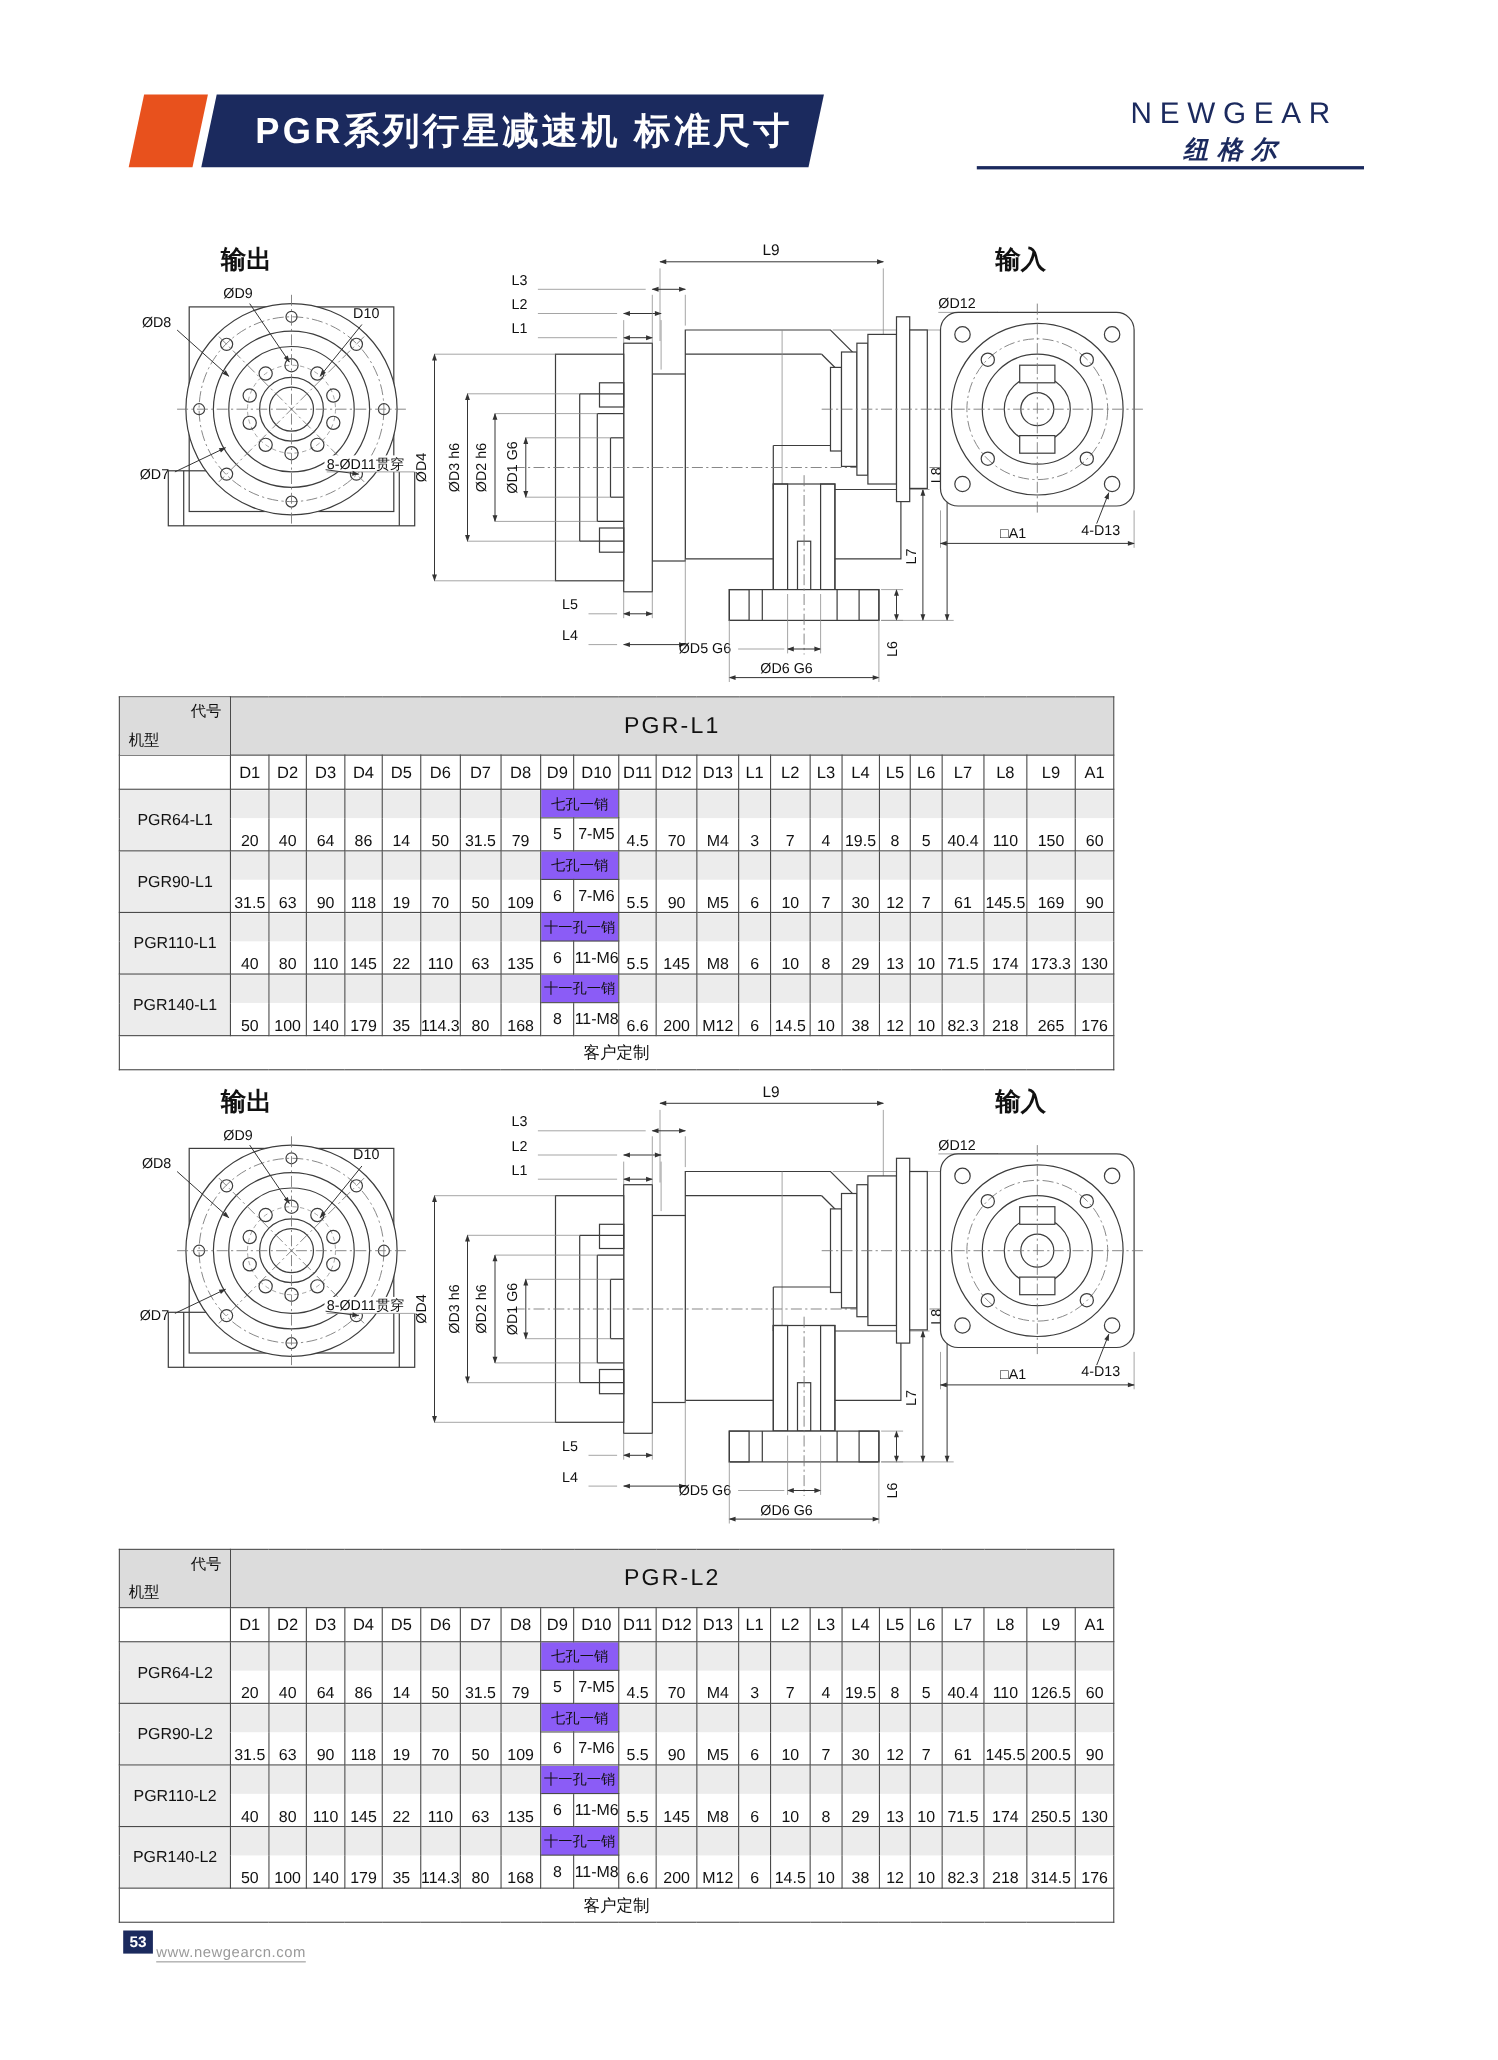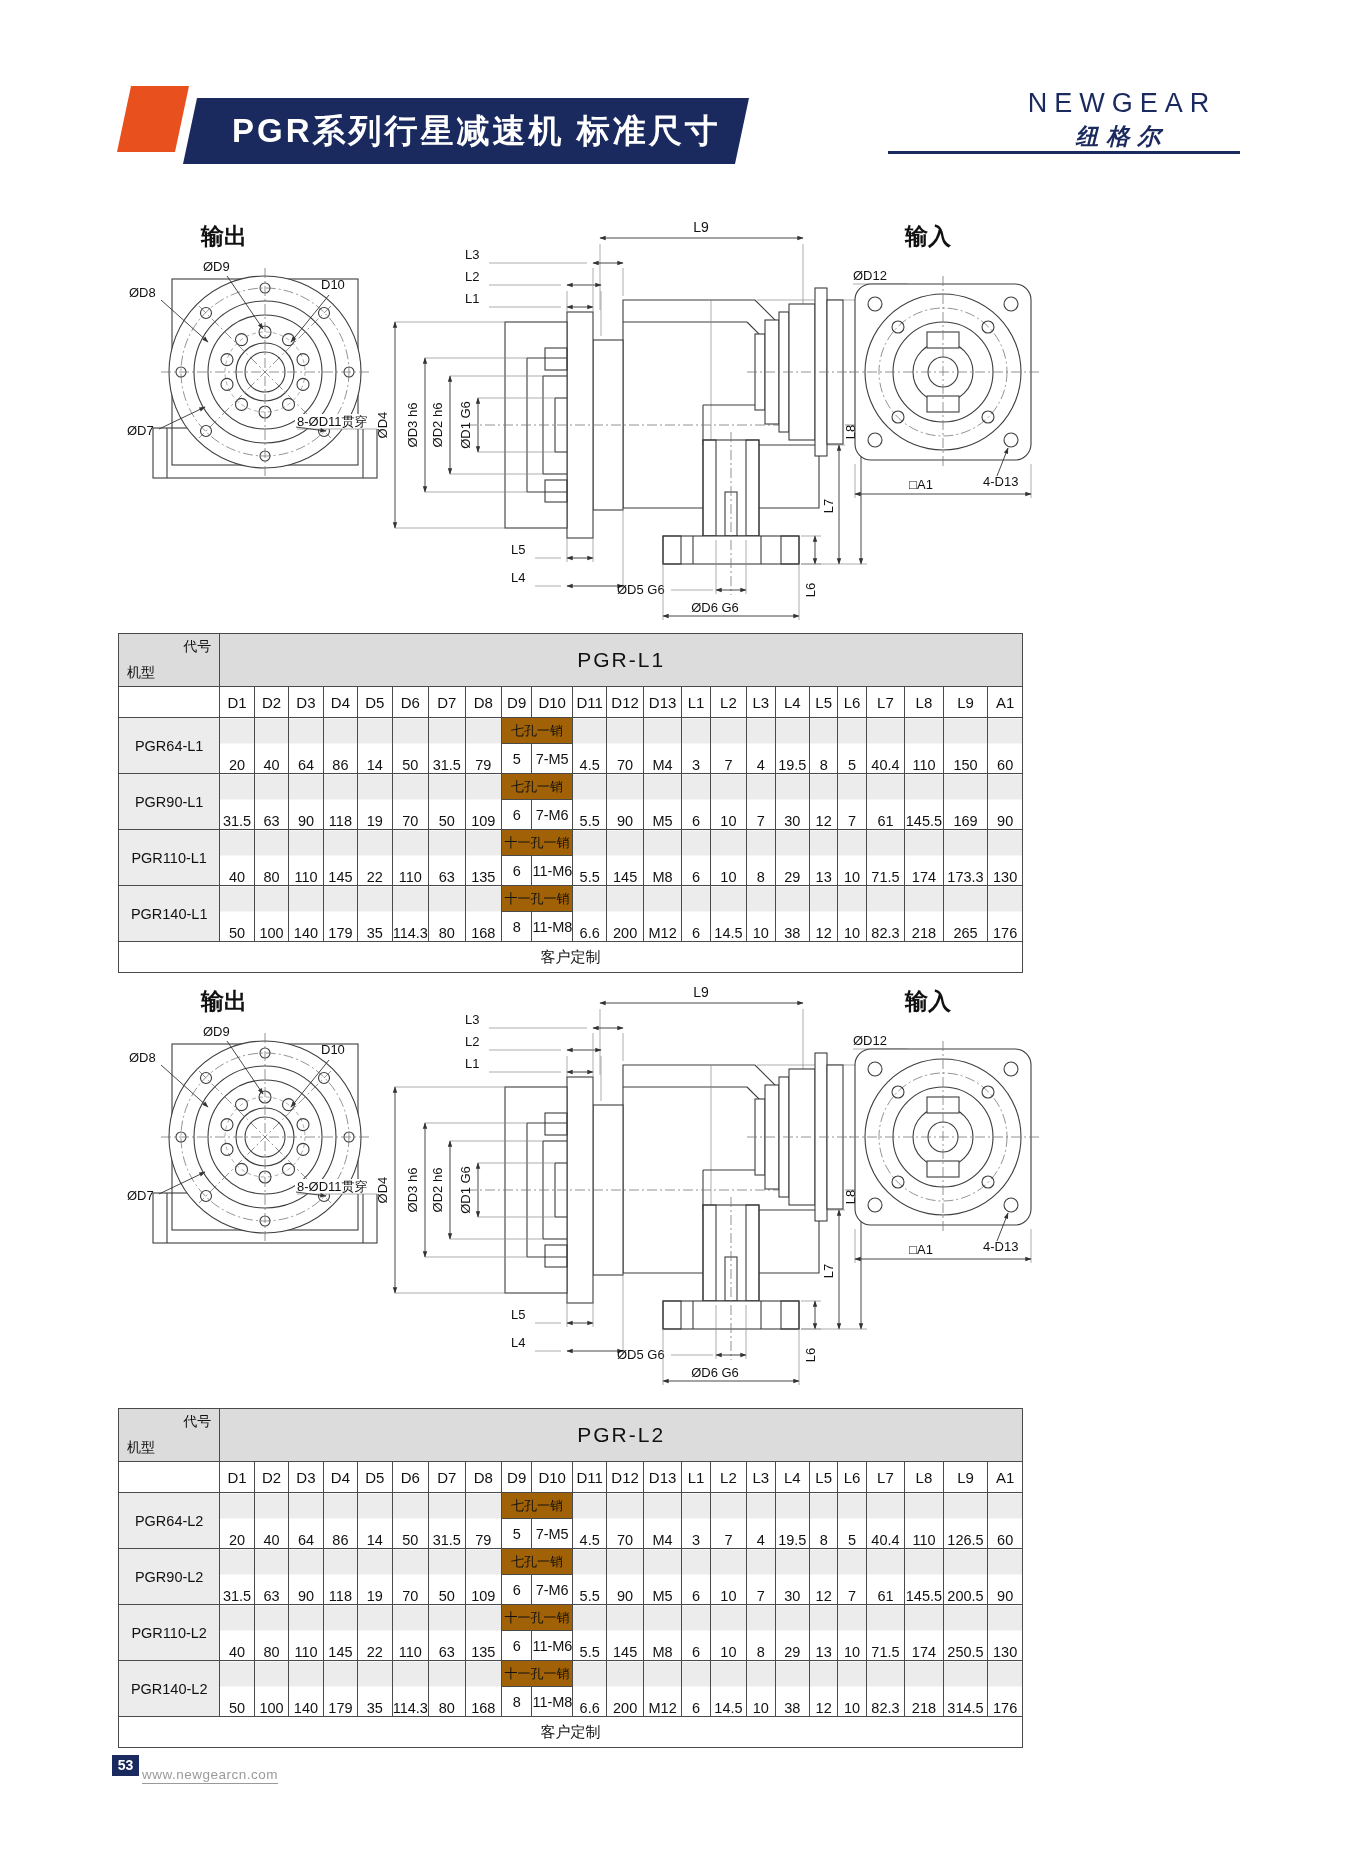--- a/index.html
+++ b/index.html
@@ -2,56 +2,56 @@
 <html><head>
 <meta charset="utf-8">
 <style>
   html,body{margin:0;padding:0;background:#fff;}
   body{font-family:"Liberation Sans", sans-serif;}
   #page{position:relative;width:1362px;height:1873px;background:#fff;overflow:hidden;}
 
   
   .orange-slash{position:absolute;left:124px;top:86px;width:58px;height:66px;
     background:#e8511d;transform:skewX(-12deg);}
-  .title-banner{position:absolute;left:190px;top:86px;width:552px;height:66px;margin-top:12px;}
+  .title-banner{position:absolute;left:190px;top:86px;width:552px;height:66px;}
   .title-banner::before{content:"";position:absolute;inset:0;background:#1b2a5e;transform:skewX(-12deg);}
   .title-banner .t{position:relative;color:#fff;font-size:33px;font-weight:bold;
     line-height:66px;padding-left:42px;letter-spacing:3px;white-space:nowrap;}
   .brand{position:absolute;left:1002px;top:88px;width:240px;text-align:center;color:#1b2a5e;}
   .brand .en{font-size:27px;font-weight:normal;letter-spacing:7px;}
   .brand .cn{font-size:23px;font-weight:bold;letter-spacing:8px;margin-top:2px;font-style:italic;}
   .brand-rule{position:absolute;left:888px;top:151px;width:352px;height:3px;background:#1b2a5e;}
 
   
   svg.drawing{position:absolute;}
   .ln{stroke:#3d3d3d;stroke-width:1.1;fill:none;}
   .lnf{stroke:#3d3d3d;stroke-width:1.1;fill:#fff;}
   .thin{stroke:#8a8a8a;stroke-width:0.7;fill:none;}
   .cl{stroke:#777;stroke-width:0.8;stroke-dasharray:10 3 2 3;fill:none;}
   .dim{stroke:#333;stroke-width:0.9;fill:none;}
   .dtx{font-size:13px;fill:#111;}
   .dtx2{font-size:14px;fill:#111;}
   .dtitle{font-size:23px;font-weight:bold;fill:#111;}
 
   
-  table.dims{position:absolute;left:118px;width:905px;border-collapse:collapse;
+  table.dims{position:absolute;left:108px;width:905px;border-collapse:collapse;
     table-layout:fixed;font-size:14.5px;color:#111;border:1.5px solid #4a4a4a;}
   table.dims th,table.dims td{border:1px solid #4a4a4a;text-align:center;padding:0;overflow:hidden;white-space:nowrap;}
   table.dims tr.banner-row th{height:52px;background:#dcdcdc;}
   th.series{font-size:21px;font-weight:normal;letter-spacing:2px;}
   th.corner{position:relative;background-color:#dcdcdc;
     background-image:linear-gradient(to bottom right,rgba(0,0,0,0) calc(50% - 1px),#4a4a4a calc(50% - 1px),#4a4a4a calc(50% + 1px),rgba(0,0,0,0) calc(50% + 1px));}
   th.corner .c-top{position:absolute;top:4px;right:8px;font-size:14px;font-weight:normal;}
   th.corner .c-bottom{position:absolute;bottom:4px;left:8px;font-size:14px;font-weight:normal;}
   tr.cols-row th{height:30px;background:#fff;font-weight:normal;font-size:15px;}
   tr.rtop{height:26px;} tr.rbot{height:30px;}
   td.model{background:#ececec;font-size:14.5px;}
   td.merged{background:linear-gradient(to bottom,#ececec 0,#ececec 46%,#ffffff 46%);
     vertical-align:bottom;padding-bottom:6px;}
-  td.holenote{background:#a16207;font-size:13px;}
+  td.holenote{background:#8b5cf6;font-size:13px;}
   td.sub{background:#fff;}
   td.custom-note{height:30px;font-size:15px;background:#fff;}
 
   
   .pageno{position:absolute;left:112px;top:1755px;width:27px;height:21px;background:#1b2a5e;
     color:#fff;font-size:14px;font-weight:bold;text-align:center;line-height:21px;}
   .site{position:absolute;left:142px;top:1767px;font-size:13.5px;color:#9a9a9a;
     border-bottom:1px solid #9a9a9a;padding-bottom:1px;letter-spacing:0.5px;text-decoration:none;}
 </style>
 </head>

